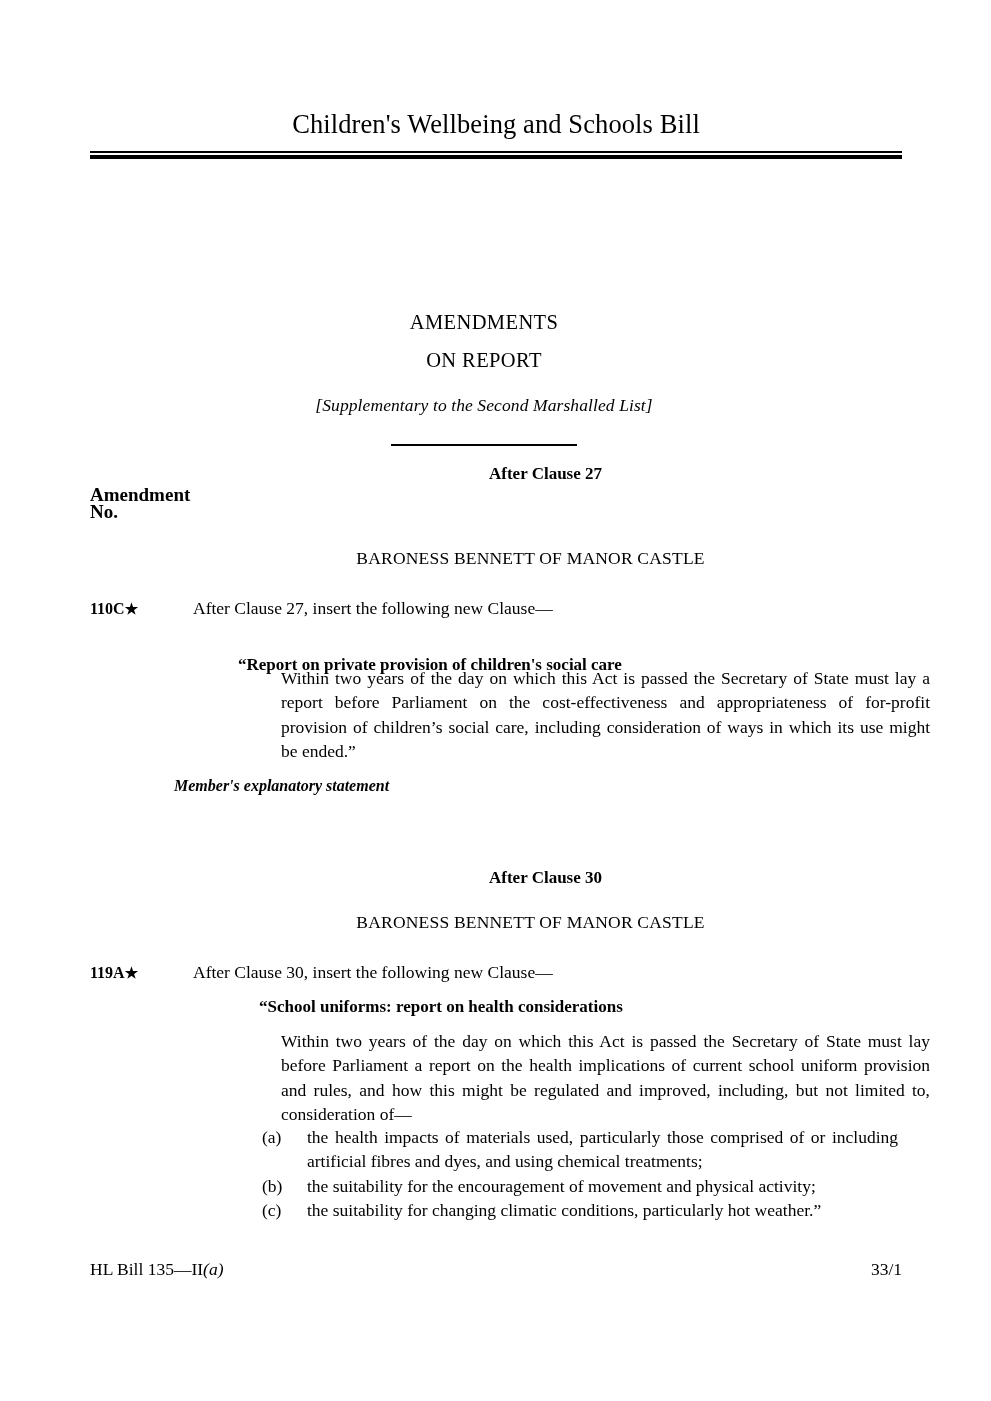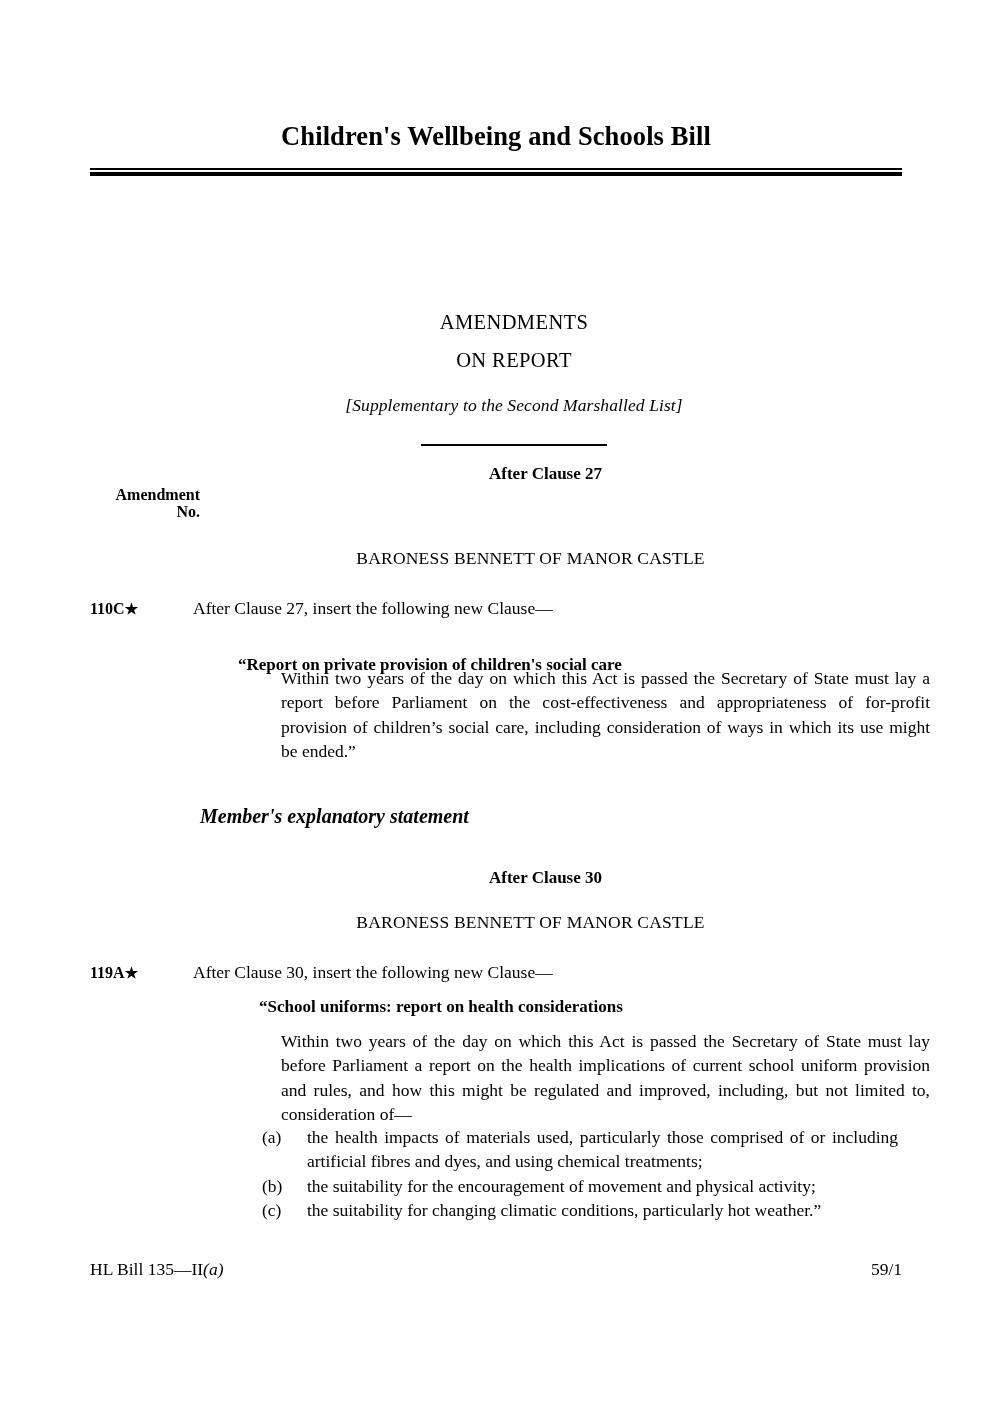--- a/index.html
+++ b/index.html
@@ -23,46 +23,46 @@
 
   
   .title-block {
     position: absolute;
     left: 90px;
     top: 104px;
     width: 812px;
   }
   .doc-title {
     font-size: 26.5px;
-    font-weight: bold;
+    font-weight: normal;
     text-align: center;
     letter-spacing: 0.1px;
     line-height: 1.15;
-    margin: 17px;
+    margin: 5px;
   }
   .rule-double {
     margin-top: 12px;
     width: 100%;
   }
   .rule-double .thin {
     height: 1.6px;
     background: #000;
   }
   .rule-double .gap {
     height: 2.4px;
   }
   .rule-double .thick {
     height: 3.2px;
     background: #000;
   }
 
   
   .headings {
     position: absolute;
-    left: 108px;
+    left: 78px;
     top: 304px;
     width: 812px;
     text-align: center;
   }
   .heading-line {
     font-size: 20.5px;
     line-height: 37.5px;
     letter-spacing: 0.4px;
   }
   .subtitle {
@@ -77,24 +77,23 @@
     background: #000;
     margin: 28px auto 0 auto;
   }
 
   
   .margin-label {
     position: absolute;
     left: 90px;
     top: 487px;
     width: 110px;
-    font-size: 16px;
+    font-size: 19px;
     font-weight: bold;
     line-height: 16.5px;
-    text-align: right;
   }
 
   
   .section-heading {
     position: absolute;
     left: 193px;
     width: 705px;
     text-align: center;
     font-size: 17px;
     font-weight: bold;
@@ -137,26 +136,25 @@
     left: 249px;
     width: 649px;
     font-size: 17.5px;
     line-height: 24.3px;
     text-align: justify;
     text-justify: inter-word;
     margin-left: 32px;
   }
   .explan-title {
     position: absolute;
-    left: 200px;
+    left: 174px;
     width: 708px;
-    font-size: 20px;
+    font-size: 16px;
     font-weight: bold;
     font-style: italic;
-    margin-top: 28px;
   }
   .explan-body {
     position: absolute;
     left: 190px;
     width: 708px;
     font-size: 16px;
     font-style: italic;
     line-height: 21px;
     text-align: justify;
   }
@@ -255,16 +253,16 @@
       <span class="stext">the suitability for the encouragement of movement and physical activity;</span>
     </div>
     <div class="subitem">
       <span class="marker">(c)</span>
       <span class="stext">the suitability for changing climatic conditions, particularly hot weather.”</span>
     </div>
   </div>
 
   <div class="footer">
     <div><span>HL Bill 135—II</span><span class="ital">(a)</span></div>
-    <div>59/1</div>
+    <div>33/1</div>
   </div>
 
 </div>
 
 </body></html>

